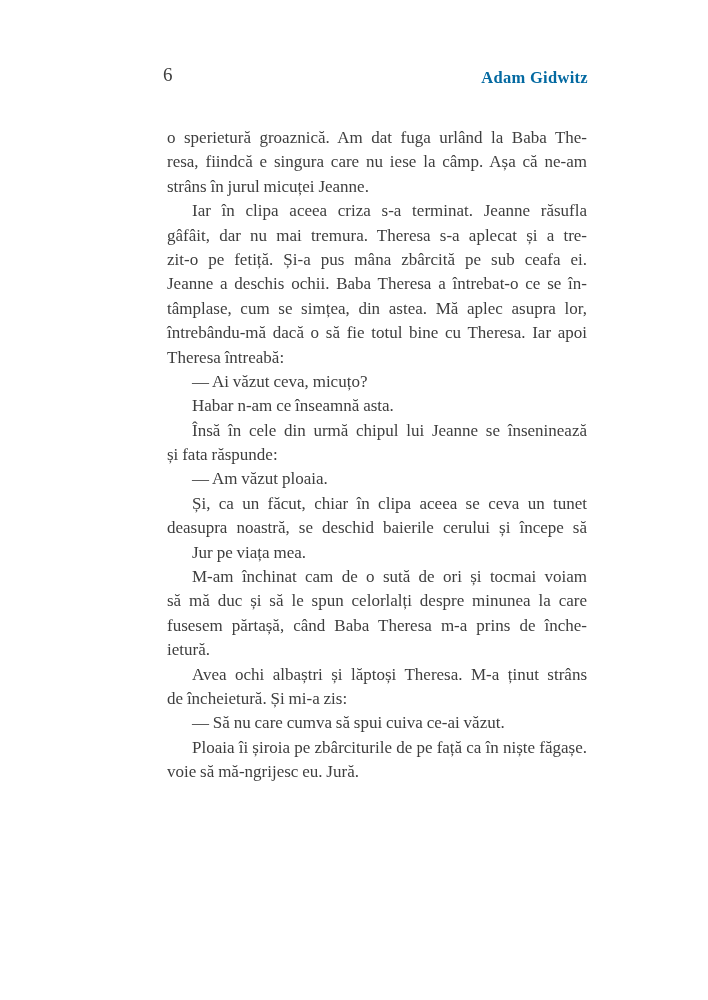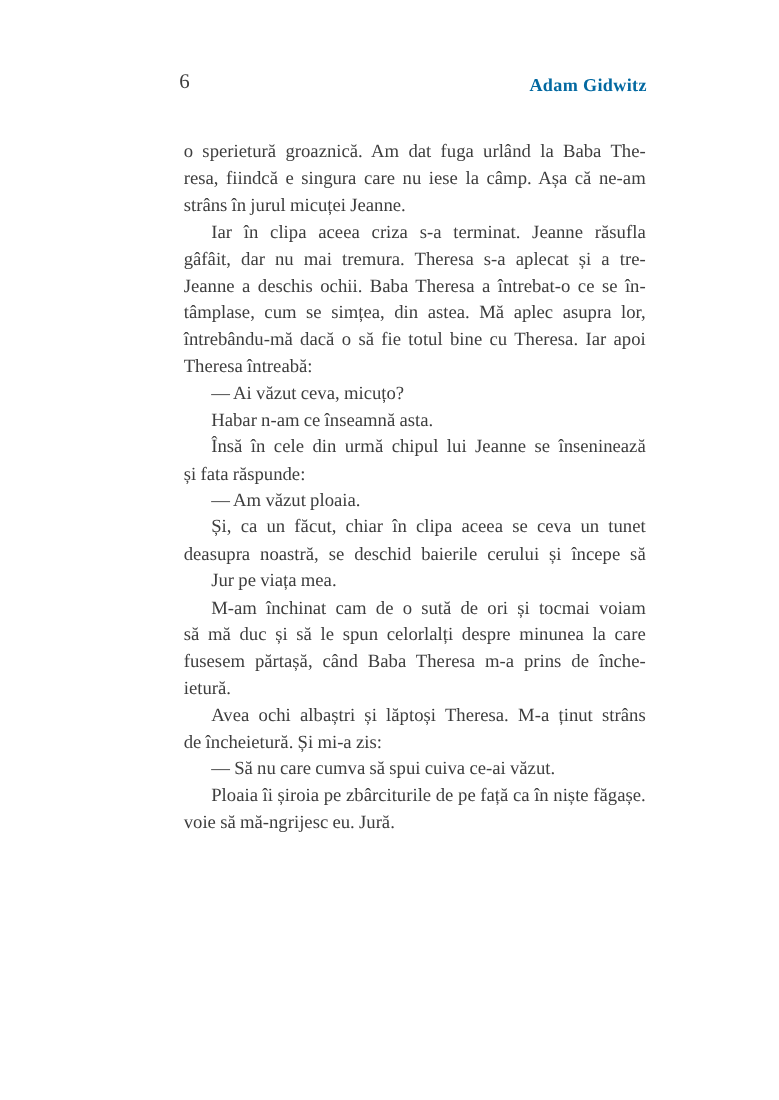--- a/index.html
+++ b/index.html
@@ -55,20 +55,21 @@
 
   <div class="page-number">6</div>
   <div class="running-author">Adam Gidwitz</div>
 
   <div class="textblock">
     <div class="ln">o sperietură groaznică. Am dat fuga urlând la Baba The-</div>
     <div class="ln">resa, fiindcă e singura care nu iese la câmp. Așa că ne-am</div>
     <div class="ln end">strâns în jurul micuței Jeanne.</div>
     <div class="ln ind">Iar în clipa aceea criza s-a terminat. Jeanne răsufla</div>
     <div class="ln">gâfâit, dar nu mai tremura. Theresa s-a aplecat și a tre-</div>
+    <div class="ln">zit-o pe fetiță. Și-a pus mâna zbârcită pe sub ceafa ei.</div>
     <div class="ln">Jeanne a deschis ochii. Baba Theresa a întrebat-o ce se în-</div>
     <div class="ln">tâmplase, cum se simțea, din astea. Mă aplec asupra lor,</div>
     <div class="ln">întrebându-mă dacă o să fie totul bine cu Theresa. Iar apoi</div>
     <div class="ln end">Theresa întreabă:</div>
     <div class="ln ind end">— Ai văzut ceva, micuțo?</div>
     <div class="ln ind end">Habar n-am ce înseamnă asta.</div>
     <div class="ln ind">Însă în cele din urmă chipul lui Jeanne se înseninează</div>
     <div class="ln end">și fata răspunde:</div>
     <div class="ln ind end">— Am văzut ploaia.</div>
     <div class="ln ind">Și, ca un făcut, chiar în clipa aceea se ceva un tunet</div>

